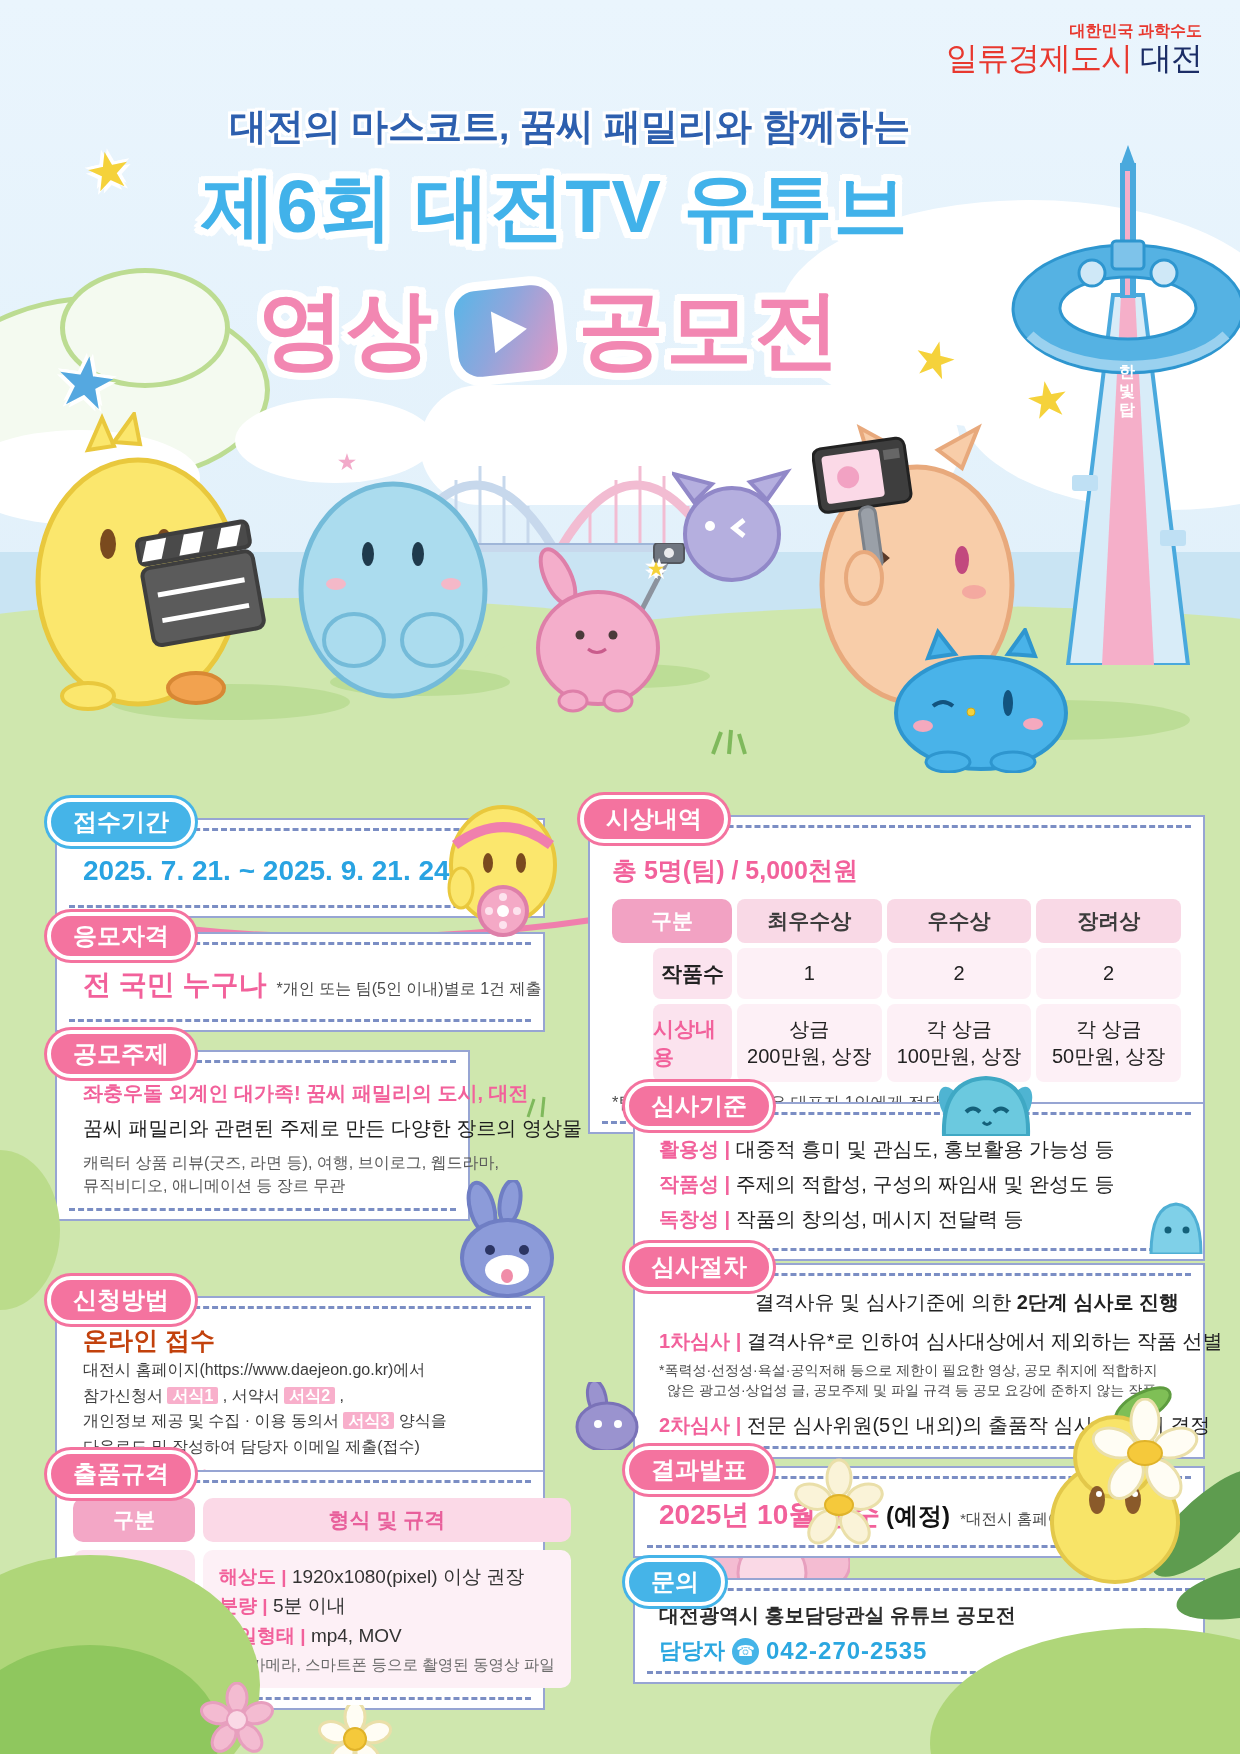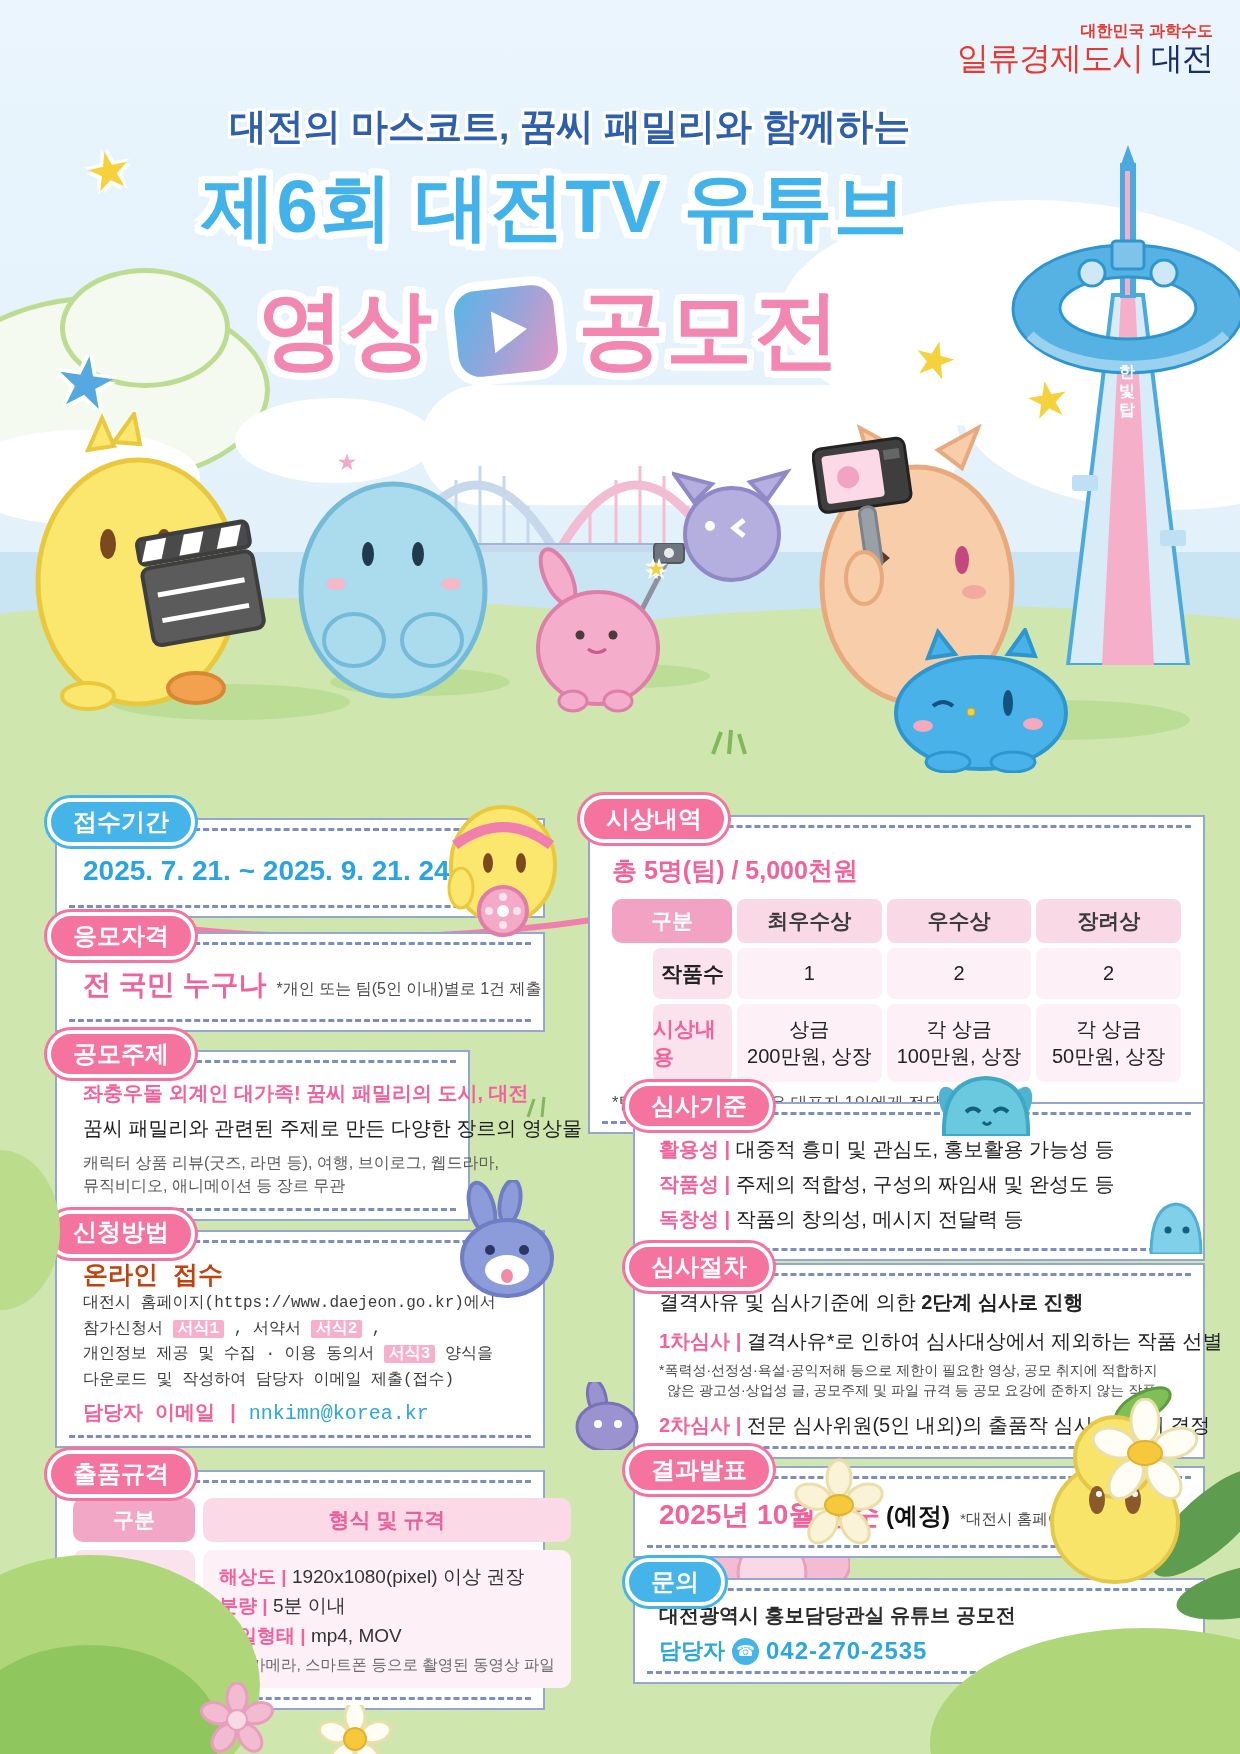--- a/index.html
+++ b/index.html
@@ -15,21 +15,21 @@
   .c-green{left:-60px;top:295px;width:320px;height:180px;background:#F4FAF0;border:5px solid #BCDC92;}
   .c-green2{left:60px;top:268px;width:160px;height:110px;background:#F4FAF0;border:5px solid #BCDC92;}
   .c-white4{left:-40px;top:430px;width:240px;height:95px;background:#fff;}
   .river{position:absolute;left:0;top:552px;width:100%;height:110px;background:#C9E4F3;z-index:1;}
   .hill{position:absolute;background:#CFE7AE;border-radius:50%;z-index:2;}
   .hill1{left:-160px;top:598px;width:920px;height:130px;}
   .hill2{left:480px;top:606px;width:940px;height:120px;}
   .ground{position:absolute;left:0;top:660px;width:100%;bottom:0;background:#CFE7AE;z-index:2;}
   .gshadow{position:absolute;background:#BCDD96;border-radius:50%;z-index:2;}
   
-  .brand{position:absolute;top:22px;right:27px;text-align:right;z-index:7;line-height:1.15;}
+  .brand{position:absolute;top:22px;right:38px;text-align:right;z-index:7;line-height:1.15;}
   .brand-top{color:#E8382F;font-size:16px;font-weight:800;}
   .brand-main{font-size:32px;font-weight:400;letter-spacing:-1px;}
   .brand-red{color:#E8382F;}
   .brand-navy{color:#1B2D66;}
   .ow-s{text-shadow:-3px -3px 0 #fff,3px -3px 0 #fff,-3px 3px 0 #fff,3px 3px 0 #fff,-3px 0 0 #fff,3px 0 0 #fff,0 -3px 0 #fff,0 3px 0 #fff;}
   .ow-b{text-shadow:-6px -6px 0 #fff,6px -6px 0 #fff,-6px 6px 0 #fff,6px 6px 0 #fff,-7px 0 0 #fff,7px 0 0 #fff,0 -7px 0 #fff,0 7px 0 #fff,-4px -7px 0 #fff,4px 7px 0 #fff,-7px 4px 0 #fff,7px -4px 0 #fff;}
   .subtitle{position:absolute;top:102px;left:0;width:1140px;text-align:center;
     font-size:37px;font-weight:800;color:#2D5FAE;z-index:6;}
   .title1{position:absolute;top:158px;left:0;width:1110px;text-align:center;
     font-size:74px;font-weight:900;color:#41B2EA;letter-spacing:1px;z-index:6;}
@@ -104,21 +104,21 @@
   .al.pinkT{color:#F2619B;}
   .av{background:#FDF0F6;border-radius:8px;display:flex;flex-direction:column;align-items:center;
     justify-content:center;font-size:20px;color:#222;padding:12px 0;line-height:1.35;}
   .anote{margin-top:10px;font-size:16.5px;color:#4A4A4A;}
   
   .bx-criteria{padding:28px 24px 22px;}
   .crit-line{font-size:20px;color:#222;line-height:1.75;}
   .crit-label{color:#F2619B;font-weight:800;}
   
   .bx-process{padding:24px 24px 18px;}
-  .proc-intro{font-size:20px;color:#222;}
+  .proc-intro{font-size:20px;color:#222;text-align:right;}
   .proc-intro b{font-weight:800;}
   .proc-step{font-size:20px;color:#222;margin-top:12px;}
   .step-label{color:#F2619B;font-weight:800;}
   .proc-note{font-size:14px;color:#4A4A4A;line-height:1.4;margin-top:6px;}
   .proc-note2{font-size:14px;color:#4A4A4A;line-height:1.4;padding-left:8px;}
   
   .bx-announce{padding:28px 24px 22px;display:flex;align-items:baseline;gap:6px;}
   .ann-date{font-size:28px;font-weight:800;color:#F2619B;}
   .ann-suffix{font-size:24px;font-weight:800;color:#111;}
   .ann-note{font-size:15.5px;color:#4A4A4A;margin-left:4px;}
@@ -332,21 +332,21 @@
   <div class="sec" style="left:55px;top:1030px;width:415px;">
     <div class="badge pink">공모주제</div>
     <div class="box bx-theme">
       <div class="theme-head nw">좌충우돌 외계인 대가족! 꿈씨 패밀리의 도시, 대전</div>
       <div class="theme-sub nw">꿈씨 패밀리와 관련된 주제로 만든 다양한 장르의 영상물</div>
       <div class="theme-det nw">캐릭터 상품 리뷰(굿즈, 라면 등), 여행, 브이로그, 웹드라마,</div>
       <div class="theme-det2 nw">뮤직비디오, 애니메이션 등 장르 무관</div>
     </div>
   </div>
 
-  <div class="sec" style="left:55px;top:1210px;width:490px;font-family:Liberation Mono, monospace;">
+  <div class="sec" style="left:55px;top:1276px;width:490px;">
     <div class="badge pink">신청방법</div>
     <div class="box bx-apply">
       <div class="apply-head nw">온라인 접수</div>
       <div class="ln nw">대전시 홈페이지(https://www.daejeon.go.kr)에서</div>
       <div class="ln nw">
         <span>참가신청서 </span><span class="tag">서식1</span><span> , 서약서 </span><span class="tag">서식2</span><span> ,</span>
       </div>
       <div class="ln nw">
         <span>개인정보 제공 및 수집 · 이용 동의서 </span><span class="tag">서식3</span><span> 양식을</span>
       </div>

